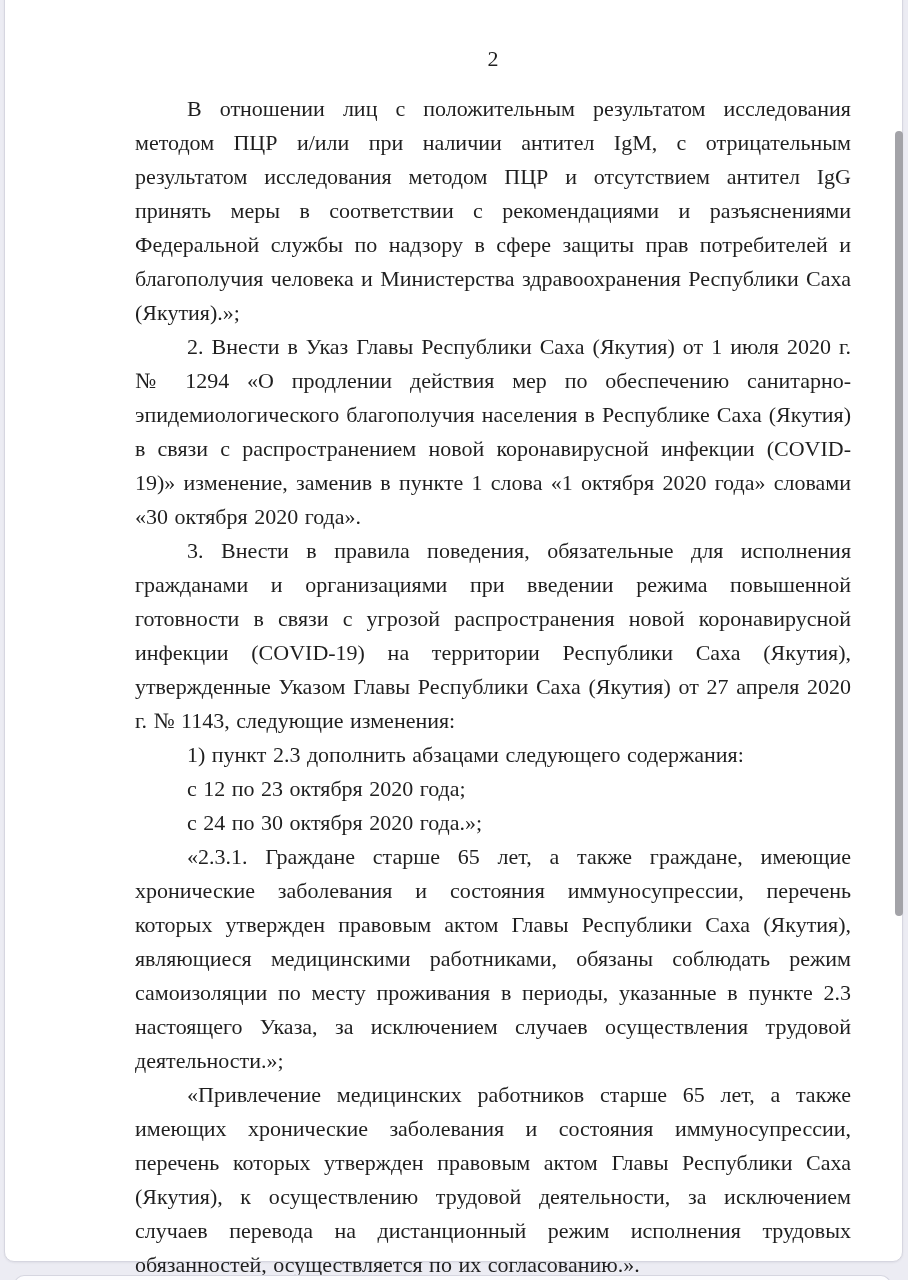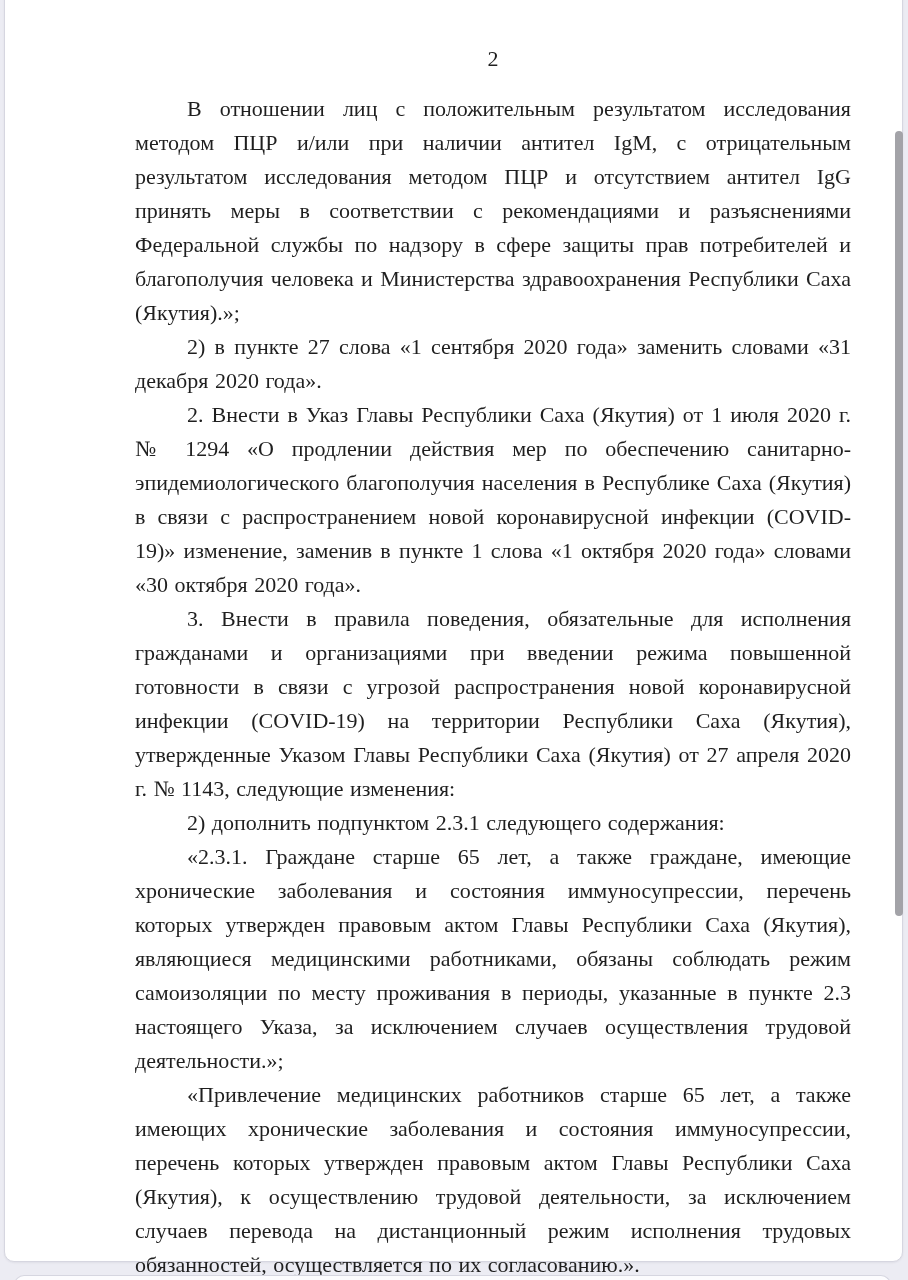--- a/index.html
+++ b/index.html
@@ -77,24 +77,25 @@
 <body>
 
 <div class="viewport">
   <div class="page"></div>
 
   <div class="page-number">2</div>
 
   <div class="content">
 
   <p class="para">В отношении лиц с положительным результатом исследования методом ПЦР и/или при наличии антител IgM, с отрицательным результатом исследования методом ПЦР и отсутствием антител IgG принять меры в соответствии с рекомендациями и разъяснениями Федеральной службы по надзору в сфере защиты прав потребителей и благополучия человека и Министерства здравоохранения Республики Саха (Якутия).»;</p>
-      <p class="para">2) в пункте 27 слова «1 сентября 2020 года» заменить словами «31 декабря 2020 года».</p>
       <p class="para">2. Внести в Указ Главы Республики Саха (Якутия) от 1 июля 2020 г. № 1294 «О продлении действия мер по обеспечению санитарно-эпидемиологического благополучия населения в Республике Саха (Якутия) в связи с распространением новой коронавирусной инфекции (COVID-19)» изменение, заменив в пункте 1 слова «1 октября 2020 года» словами «30 октября 2020 года».</p>
       <p class="para">3. Внести в правила поведения, обязательные для исполнения гражданами и организациями при введении режима повышенной готовности в связи с угрозой распространения новой коронавирусной инфекции (COVID-19) на территории Республики Саха (Якутия), утвержденные Указом Главы Республики Саха (Якутия) от 27 апреля 2020 г. № 1143, следующие изменения:</p>
-      <p class="para">2) дополнить подпунктом 2.3.1 следующего содержания:</p>
+      <p class="para">1) пункт 2.3 дополнить абзацами следующего содержания:</p>
+      <p class="para">с 12 по 23 октября 2020 года;</p>
+      <p class="para">с 24 по 30 октября 2020 года.»;</p>
       <p class="para">«2.3.1. Граждане старше 65 лет, а также граждане, имеющие хронические заболевания и состояния иммуносупрессии, перечень которых утвержден правовым актом Главы Республики Саха (Якутия), являющиеся медицинскими работниками, обязаны соблюдать режим самоизоляции по месту проживания в периоды, указанные в пункте 2.3 настоящего Указа, за исключением случаев осуществления трудовой деятельности.»;</p>
       <p class="para">«Привлечение медицинских работников старше 65 лет, а также имеющих хронические заболевания и состояния иммуносупрессии, перечень которых утвержден правовым актом Главы Республики Саха (Якутия), к осуществлению трудовой деятельности, за исключением случаев перевода на дистанционный режим исполнения трудовых обязанностей, осуществляется по их согласованию.».</p>
     </div>
 
   <div class="next-page"></div>
 
   <div class="scrollbar-thumb"></div>
 </div>
 
 </body></html>

